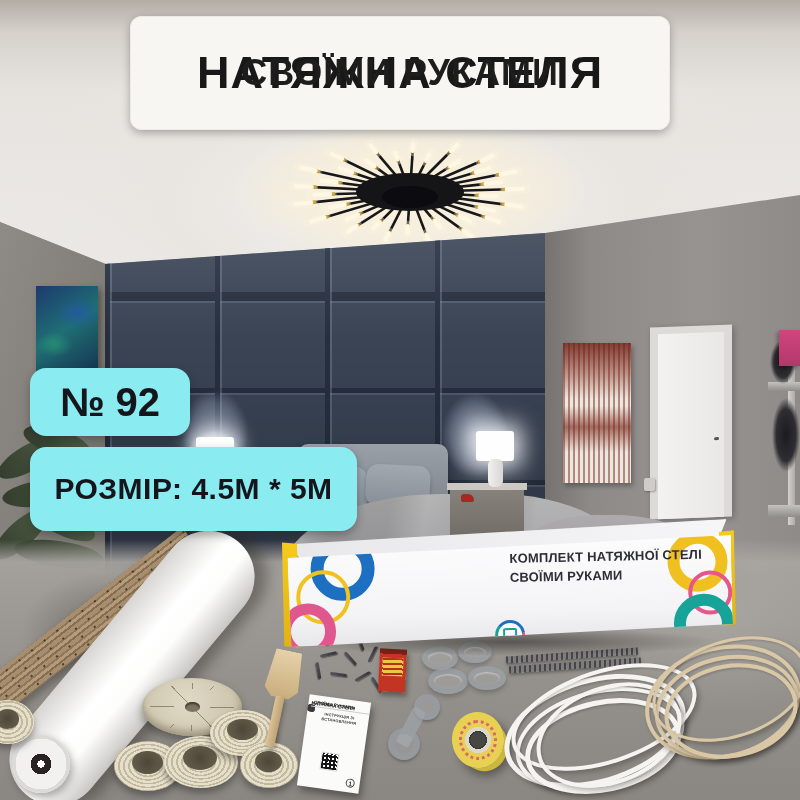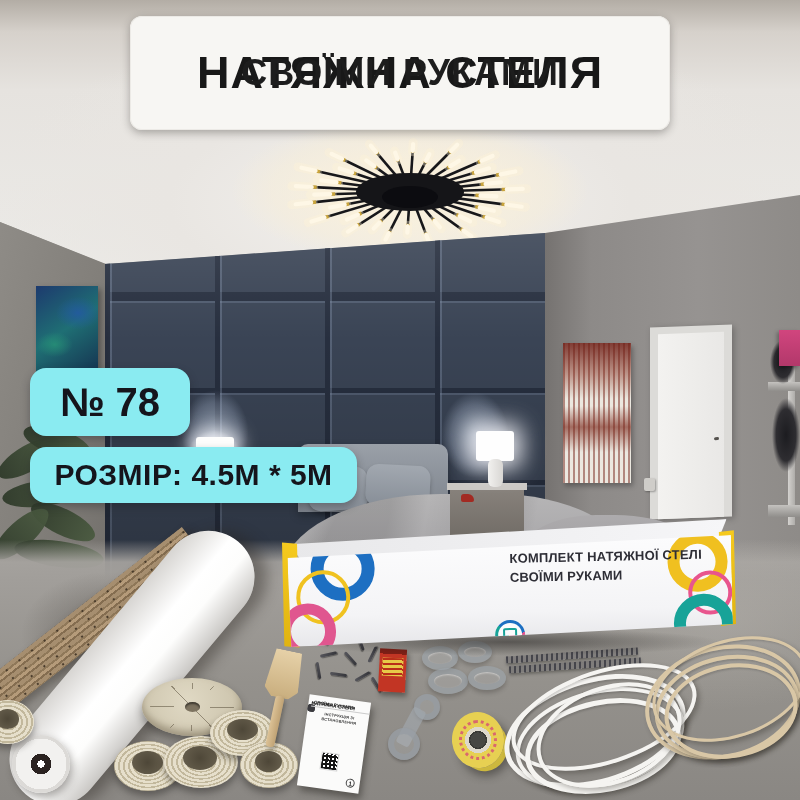--- a/index.html
+++ b/index.html
@@ -162,21 +162,21 @@
 
   
   .banner{left:130px;top:16px;width:540px;height:114px;background:#f7f6f3;border-radius:12px;
     box-shadow:0 3px 8px rgba(40,38,34,.35), inset 0 0 0 1px #eceae6;
     display:flex;flex-direction:column;align-items:center;justify-content:center;}
   .banner .l1{position:static;font-size:45px;font-weight:800;color:#181818;letter-spacing:1px;line-height:1.05;}
   .banner .l2{position:static;font-size:36px;font-weight:700;color:#1d1d1d;letter-spacing:1px;line-height:1.1;}
   .badge{background:#8aebf1;border-radius:16px;box-shadow:0 4px 8px rgba(30,30,35,.35);
     display:flex;align-items:center;justify-content:center;color:#15151c;font-weight:800;}
   .badge-number{left:30px;top:368px;width:160px;height:68px;font-size:40px;}
-  .badge-size{left:30px;top:447px;width:327px;height:56px;font-size:30px;letter-spacing:.5px;}
+  .badge-size{left:30px;top:447px;width:327px;height:84px;font-size:30px;letter-spacing:.5px;}
 </style>
 </head>
 <body>
 
 <div id="stage">
 
   <div class="ceiling"></div>
   <svg id="chandelier" width="340" height="160" style="left:240px;top:112px;">
       <line x1="189.85617271707733" y1="81.00558254122693" x2="243.46783905318608" y2="83.72065540253962" stroke="#17171a" stroke-width="2.6"></line>
       <line x1="238.50379587391677" y1="83.46925976723288" x2="260.3455858627018" y2="84.5754005625825" stroke="rgba(255,244,216,.35)" stroke-width="9" stroke-linecap="round"></line>
@@ -439,15 +439,15 @@
       </div>
       <div class="logo-ring"></div>
       <div class="logo-square"></div>
     </div>
   </div>
 
   <div class="banner">
     <span class="l1">НАТЯЖНА СТЕЛЯ</span>
     <span class="l2">СВОЇМИ РУКАМИ</span>
   </div>
-  <div class="badge badge-number">№ 78</div>
+  <div class="badge badge-number">№ 92</div>
   <div class="badge badge-size">РОЗМІР: 4.5М * 5М</div>
 </div>
 
 </body></html>

